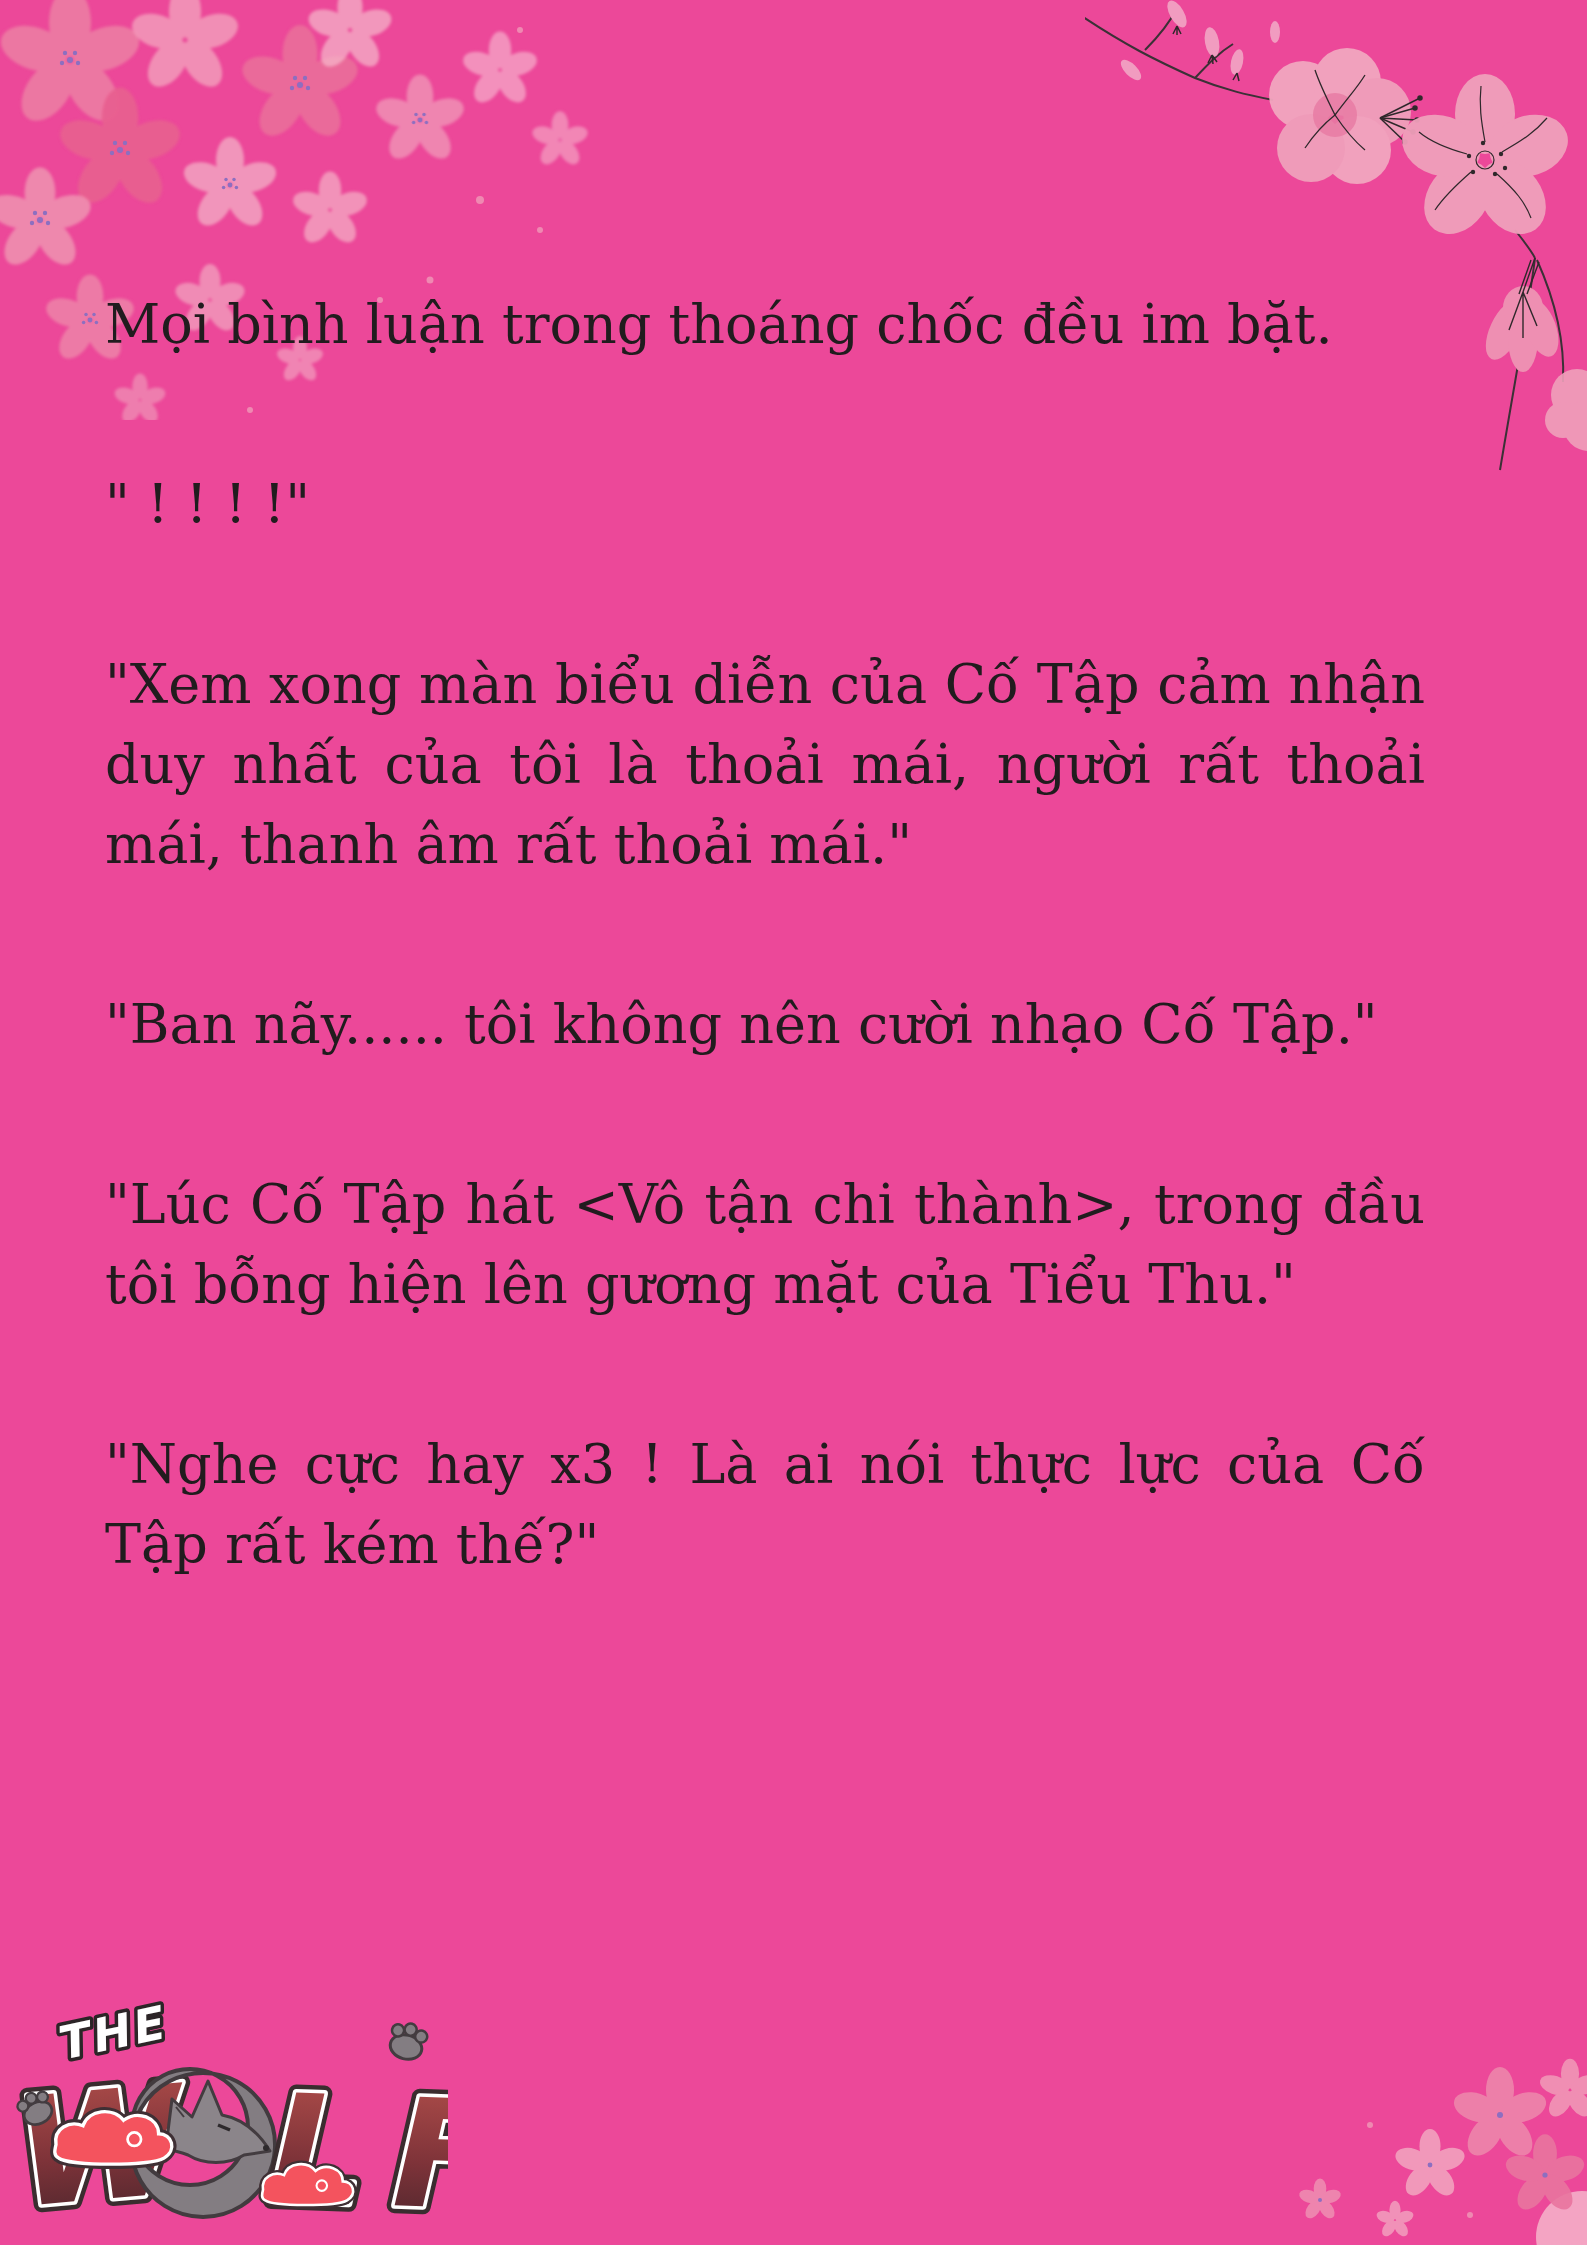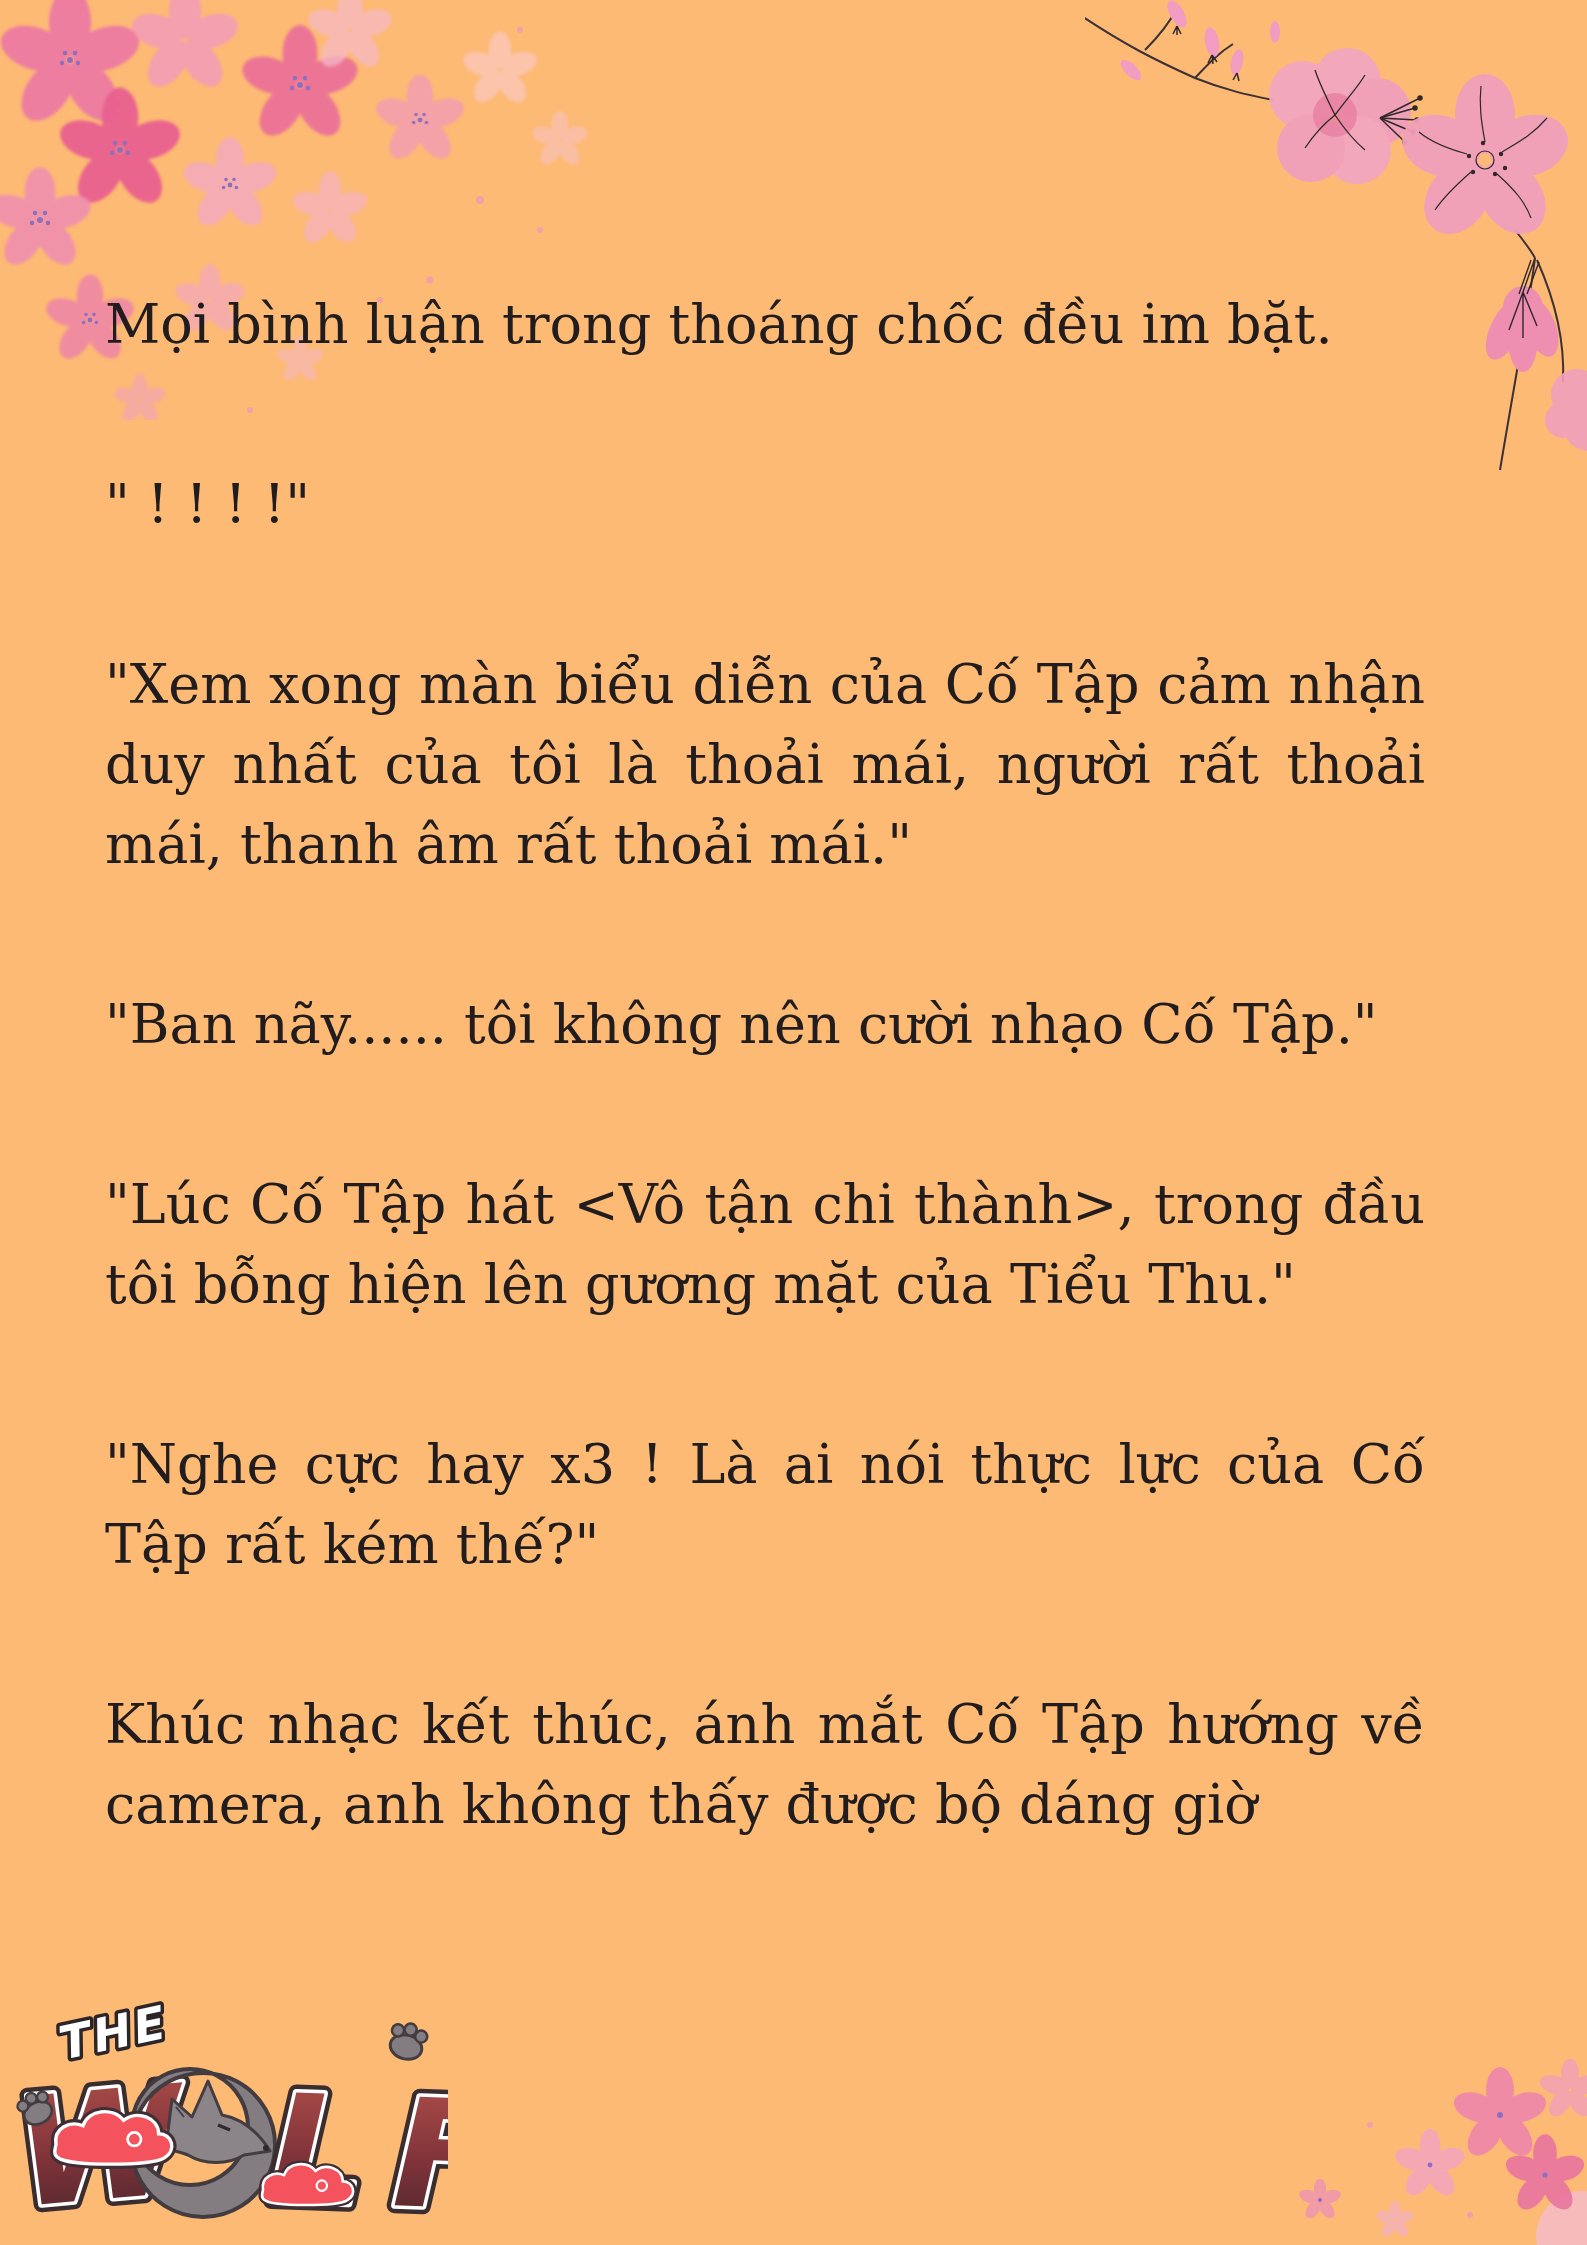--- a/index.html
+++ b/index.html
@@ -1,16 +1,16 @@
 <!DOCTYPE html>
 <html><head>
 <meta charset="utf-8">
 <style>
   html,body{margin:0;padding:0;background:#fae2e9;}
-  .page{position:relative;width:1587px;height:2245px;background:#fdba74;overflow:hidden;
+  .page{position:relative;width:1587px;height:2245px;background:#ec4899;overflow:hidden;
         font-family:"DejaVu Serif", serif;}
   .deco{position:absolute;pointer-events:none;}
   .deco.top-left{left:0;top:0;}
   .deco.top-right{left:1085px;top:0;}
   .deco.bottom-right{left:1260px;top:2035px;}
   .content{position:absolute;left:105px;top:285px;width:1320px;color:#211c1e;}
   .content p{margin:0 0 100px 0;font-size:54px;line-height:80px;text-align:justify;
              font-family:"DejaVu Serif", serif;}
   .logo{position:absolute;left:8px;top:1995px;width:440px;height:250px;}
   .pageno{position:absolute;left:713px;top:2078px;width:160px;height:160px;}
@@ -226,21 +226,20 @@
       </g>
   </svg>
 
   <main class="content">
     <p>Mọi bình luận trong thoáng chốc đều im bặt.</p>
     <p>" ! ! ! !"</p>
     <p>"Xem xong màn biểu diễn của Cố Tập cảm nhận duy nhất của tôi là thoải mái, người rất thoải mái, thanh âm rất thoải mái."</p>
     <p>"Ban nãy...... tôi không nên cười nhạo Cố Tập."</p>
     <p>"Lúc Cố Tập hát &lt;Vô tận chi thành&gt;, trong đầu tôi bỗng hiện lên gương mặt của Tiểu Thu."</p>
     <p>"Nghe cực hay x3 ! Là ai nói thực lực của Cố Tập rất kém thế?"</p>
-    <p>Khúc nhạc kết thúc, ánh mắt Cố Tập hướng về camera, anh không thấy được bộ dáng giờ</p>
   </main>
 
   <div class="logo">
     <svg width="440" height="250" viewBox="0 0 440 250">
       <defs>
         <linearGradient id="lg" x1="0" y1="0" x2="0" y2="1">
           <stop offset="0" stop-color="#b4504c"></stop>
             <stop offset="0.55" stop-color="#7e3339"></stop>
             <stop offset="1" stop-color="#46242b"></stop>
         </linearGradient>

